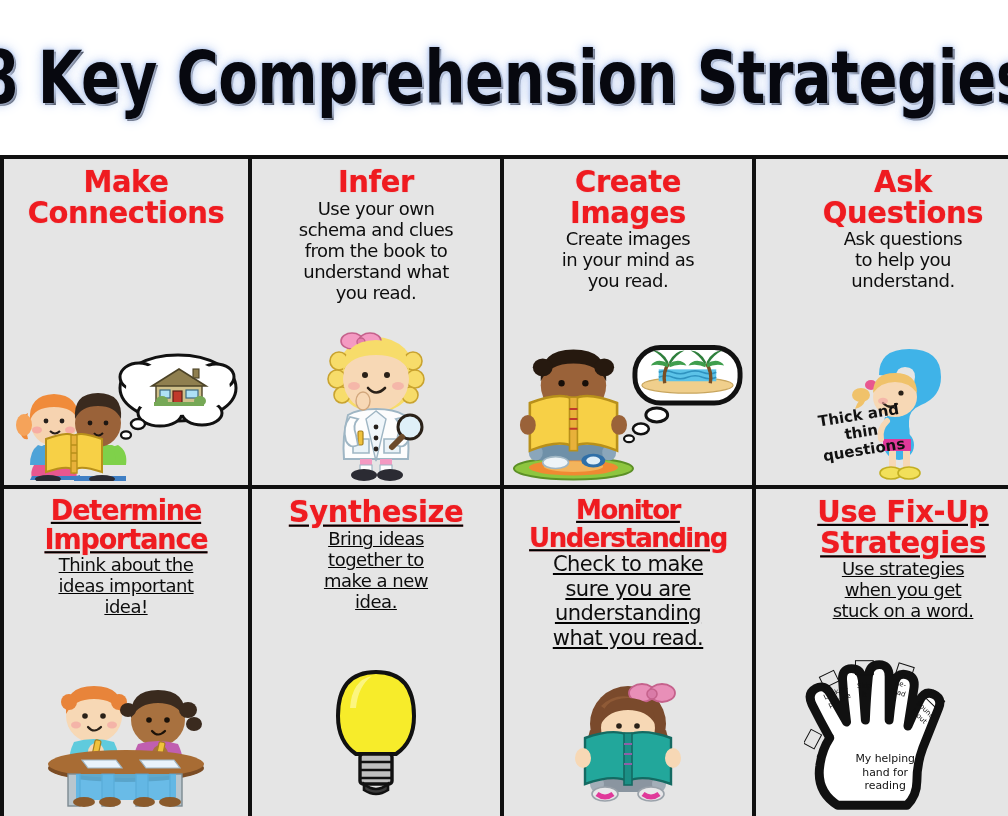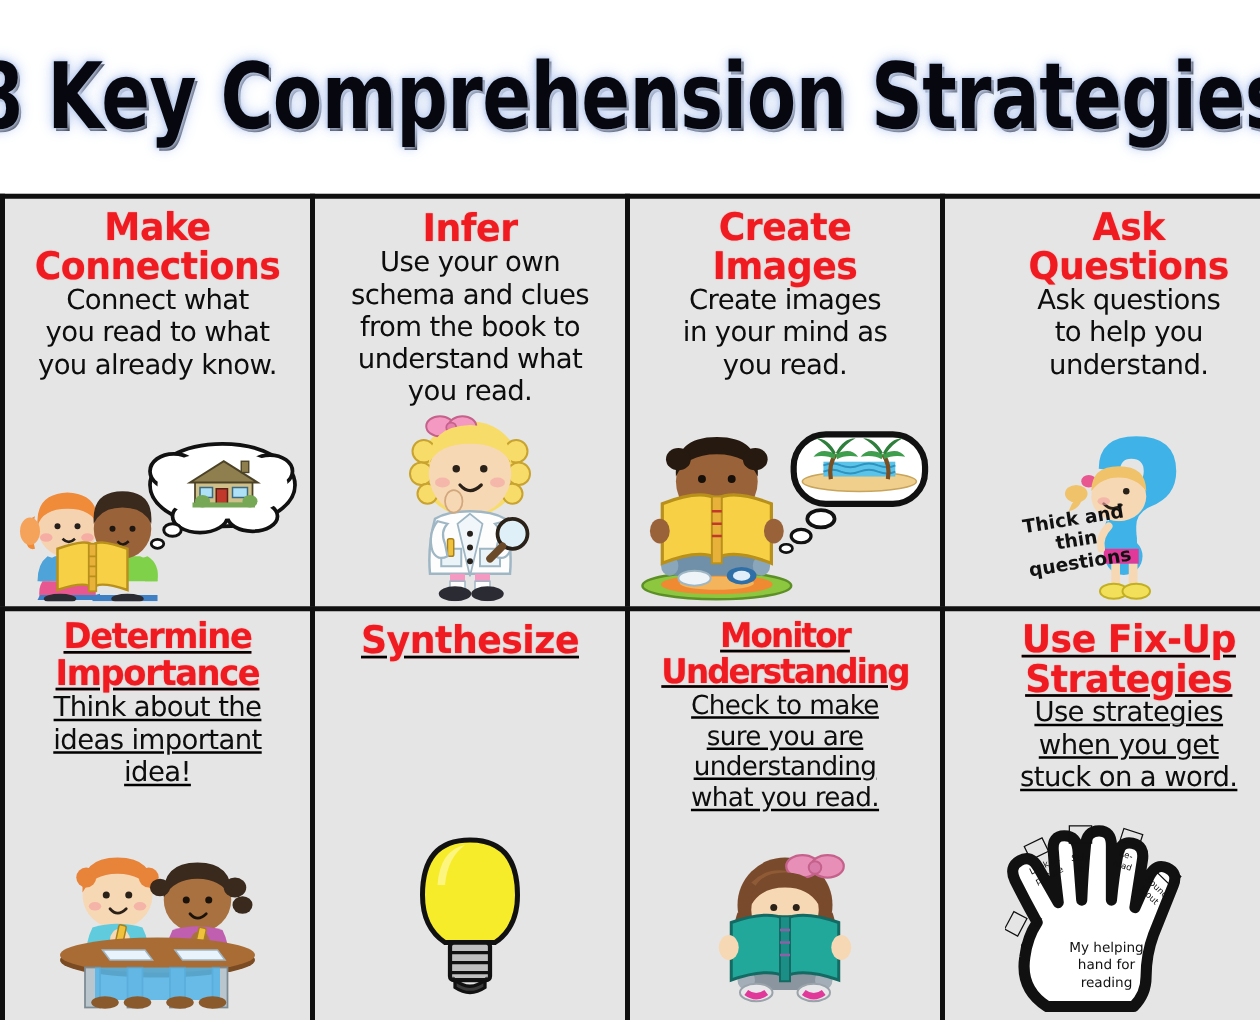--- a/index.html
+++ b/index.html
@@ -91,21 +91,21 @@
     margin: 4px 0 1px 0;
     text-shadow: 0 0 1px rgba(239,27,32,0.55);
     transform: scaleY(1.05);
     white-space: pre-line;
   }
   .cell-heading.tight { font-size: 27px; letter-spacing: -1.1px; }
   .cell-heading.xtight { font-size: 26px; letter-spacing: -1.5px; }
 
   .cell-body {
     font-family: "DejaVu Sans", sans-serif;
-    font-size: 22px;
+    font-size: 18px;
     line-height: 1.17;
     color: #0d0d0d;
     text-align: center;
     letter-spacing: -0.5px;
     margin: 0 0 2px 0;
     white-space: pre-line;
   }
   .cell-body.sm { font-size: 21px; }
 
   .art {
@@ -140,23 +140,20 @@
 
   <div id="title-bar">
     <div id="poster-title">8 Key Comprehension Strategies</div>
   </div>
 
   <div id="grid">
 
     <div class="cell">
       <div class="cell-heading">Make
 Connections</div>
-      <div class="cell-body">Connect what
-you read to what
-you already know.</div>
       <div class="art">
         <svg width="232" height="134" viewBox="0 0 232 134">
 
           <g>
             <ellipse cx="168" cy="41" rx="58" ry="33" fill="#ffffff" stroke="#111" stroke-width="3"></ellipse>
             <ellipse cx="129" cy="30" rx="19" ry="14" fill="#fff" stroke="#111" stroke-width="3"></ellipse>
             <ellipse cx="206" cy="30" rx="18" ry="13" fill="#fff" stroke="#111" stroke-width="3"></ellipse>
             <ellipse cx="150" cy="66" rx="22" ry="13" fill="#fff" stroke="#111" stroke-width="3"></ellipse>
             <ellipse cx="192" cy="66" rx="20" ry="12" fill="#fff" stroke="#111" stroke-width="3"></ellipse>
             <ellipse cx="168" cy="41" rx="52" ry="27" fill="#ffffff"></ellipse>
@@ -456,20 +453,24 @@
           <ellipse cx="48" cy="126" rx="11" ry="5" fill="#8a5a2c"></ellipse>
           <ellipse cx="74" cy="126" rx="11" ry="5" fill="#8a5a2c"></ellipse>
           <ellipse cx="108" cy="126" rx="11" ry="5" fill="#8a5a2c"></ellipse>
           <ellipse cx="134" cy="126" rx="11" ry="5" fill="#8a5a2c"></ellipse>
         </svg>
       </div>
     </div>
 
     <div class="cell row-last">
       <div class="cell-heading">Synthesize</div>
+      <div class="cell-body">Bring ideas
+together to
+make a new
+idea.</div>
       <div class="art">
         <svg width="120" height="148" viewBox="0 0 120 148">
           <path d="M60 8 q38 0 38 44 q0 26 -18 38 l-40 0 q-18 -12 -18 -38 q0 -44 38 -44z" fill="#f7ec2a" stroke="#111" stroke-width="4"></path>
           <path d="M34 44 q2 -28 22 -32 q-14 10 -16 32z" fill="#fdf78e" opacity="0.85"></path>
           <rect x="44" y="90" width="32" height="30" rx="3" fill="#bfbfbf" stroke="#111" stroke-width="3.4"></rect>
           <path d="M44 98 h32 M44 106 h32 M44 114 h32" stroke="#111" stroke-width="2.6"></path>
           <path d="M48 120 q12 10 24 0 l0 6 q-12 8 -24 0z" fill="#3a3a3a" stroke="#111" stroke-width="2.6"></path>
         </svg>
       </div>
     </div>

